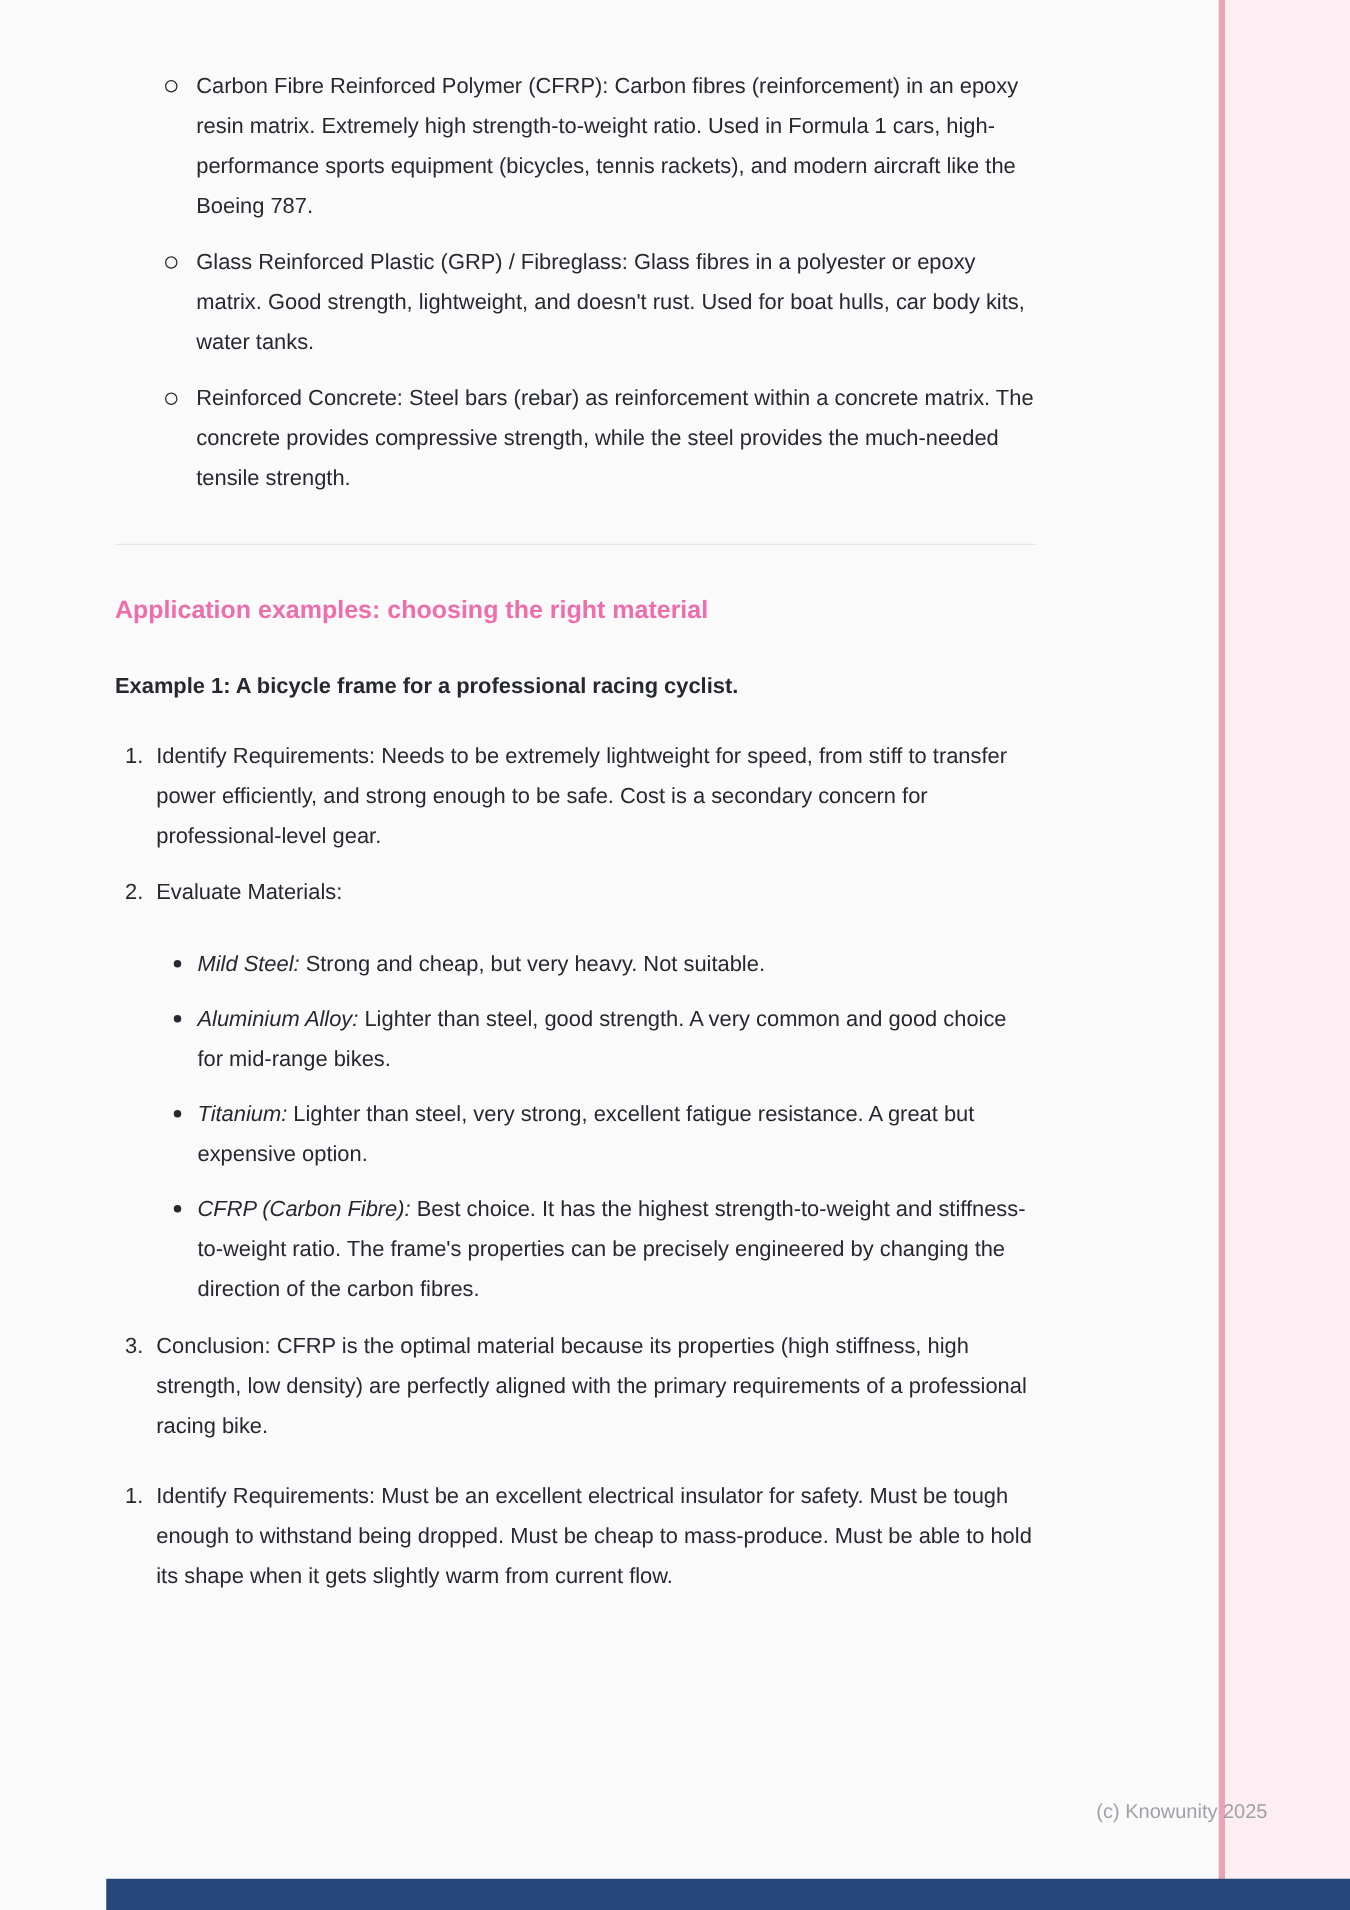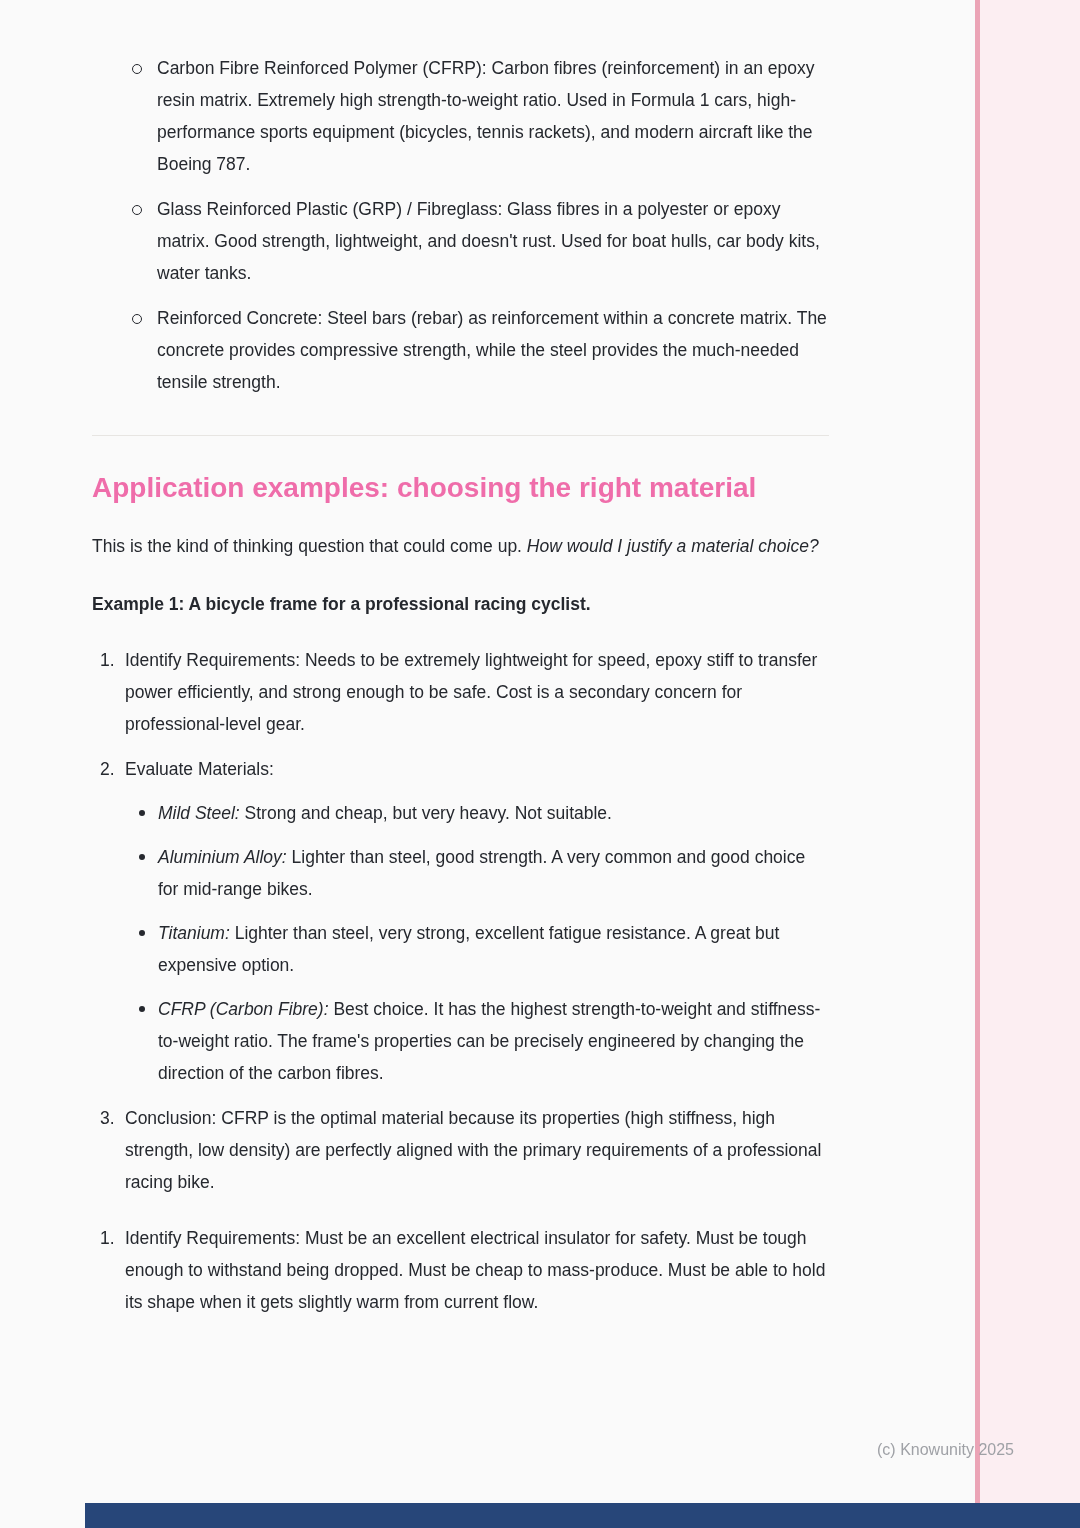--- a/index.html
+++ b/index.html
@@ -64,21 +64,21 @@
   }
 
   hr.divider {
     border: none;
     border-top: 1px solid var(--divider, #e7e5e2);
     margin: 37px 0 0 0;
   }
 
   h2.section-heading {
     margin: 34px 0 0 0;
-    font-size: 28px;
+    font-size: 20px;
     line-height: 36px;
     font-weight: 700;
     white-space: nowrap;
     color: var(--accent-pink, #ef6daa);
   }
 
   p.intro { margin: 24px 0 0 0; }
 
   p.example-title {
     margin: 26px 0 0 0;
@@ -102,21 +102,21 @@
   ul.disc-list {
     list-style: none;
     margin-top: 2px;
   }
   ul.disc-list > li {
     position: relative;
     padding-left: 33px;
     margin-bottom: 12px;
     margin-top: 12px;
   }
-  ul.disc-list > li:first-child { margin-top: 12px; }
+  ul.disc-list > li:first-child { margin-top: 26px; }
   ul.disc-list > li::before {
     content: "";
     position: absolute;
     left: 14px; top: 13px;
     width: 6px; height: 6px;
     background: var(--text, #25282e);
     border-radius: 50%;
   }
 </style>
 </head>
@@ -137,28 +137,27 @@
       </li>
       <li>
         <span class="rich"><span class="b">Reinforced Concrete:</span><span> Steel bars (rebar) as reinforcement within a concrete matrix. The concrete provides compressive strength, while the steel provides the much-needed tensile strength.</span></span>
       </li>
     </ul>
 
     <hr class="divider">
 
     <h2 class="section-heading">Application examples: choosing the right material</h2>
 
-    <p class="intro"><span>This is the kind of thinking question that could come up. </span><span class="i">How would I justify a material choice?</span></p>
 
     <p class="example-title">Example 1: A bicycle frame for a professional racing cyclist.</p>
 
     <ol class="steps">
       <li>
         <span class="num">1.</span>
-        <span class="rich"><span class="b">Identify Requirements:</span><span> Needs to be extremely </span><span class="b">lightweight</span><span> for speed, epoxy </span><span class="b">stiff</span><span> to transfer power efficiently, and </span><span class="b">strong</span><span> enough to be safe. Cost is a secondary concern for professional-level gear.</span></span>
+        <span class="rich"><span class="b">Identify Requirements:</span><span> Needs to be extremely </span><span class="b">lightweight</span><span> for speed, from </span><span class="b">stiff</span><span> to transfer power efficiently, and </span><span class="b">strong</span><span> enough to be safe. Cost is a secondary concern for professional-level gear.</span></span>
       </li>
       <li>
         <span class="num">2.</span>
         <span class="rich"><span class="b">Evaluate Materials:</span></span>
         <ul class="disc-list">
           <li>
             <span class="rich"><span class="i">Mild Steel:</span><span> Strong and cheap, but very heavy. Not suitable.</span></span>
           </li>
           <li>
             <span class="rich"><span class="i">Aluminium Alloy:</span><span> Lighter than steel, good strength. A very common and good choice for mid-range bikes.</span></span>

